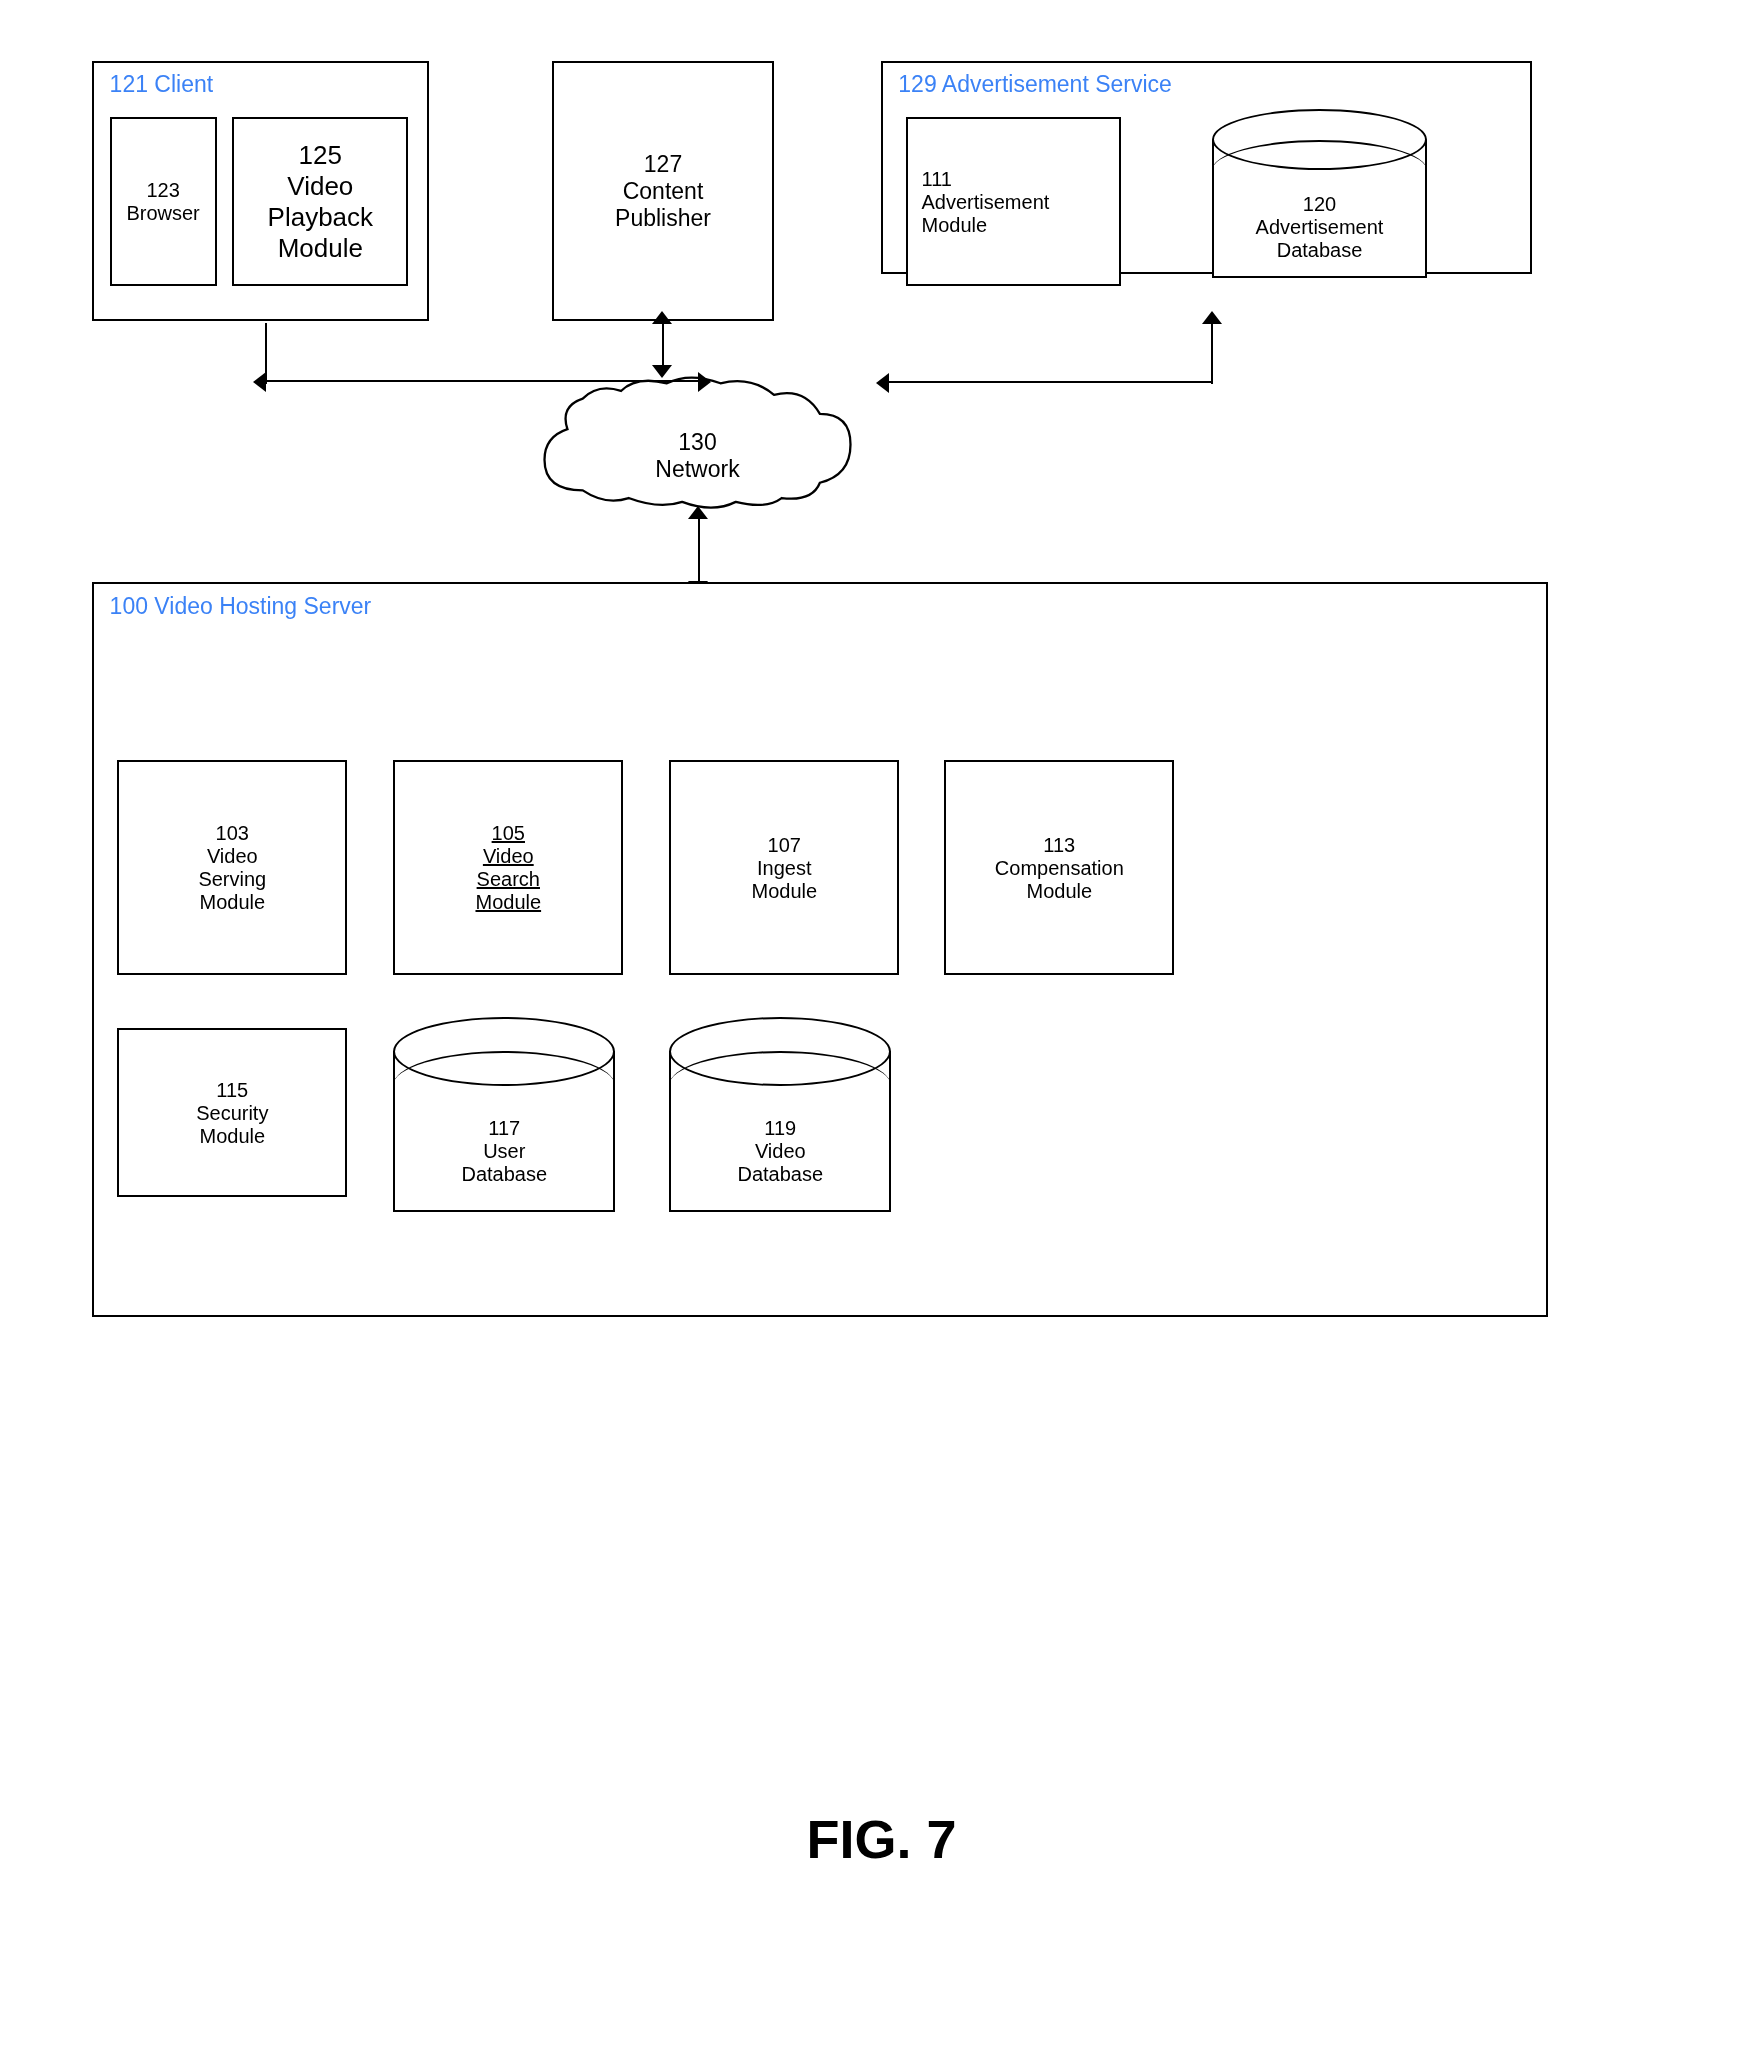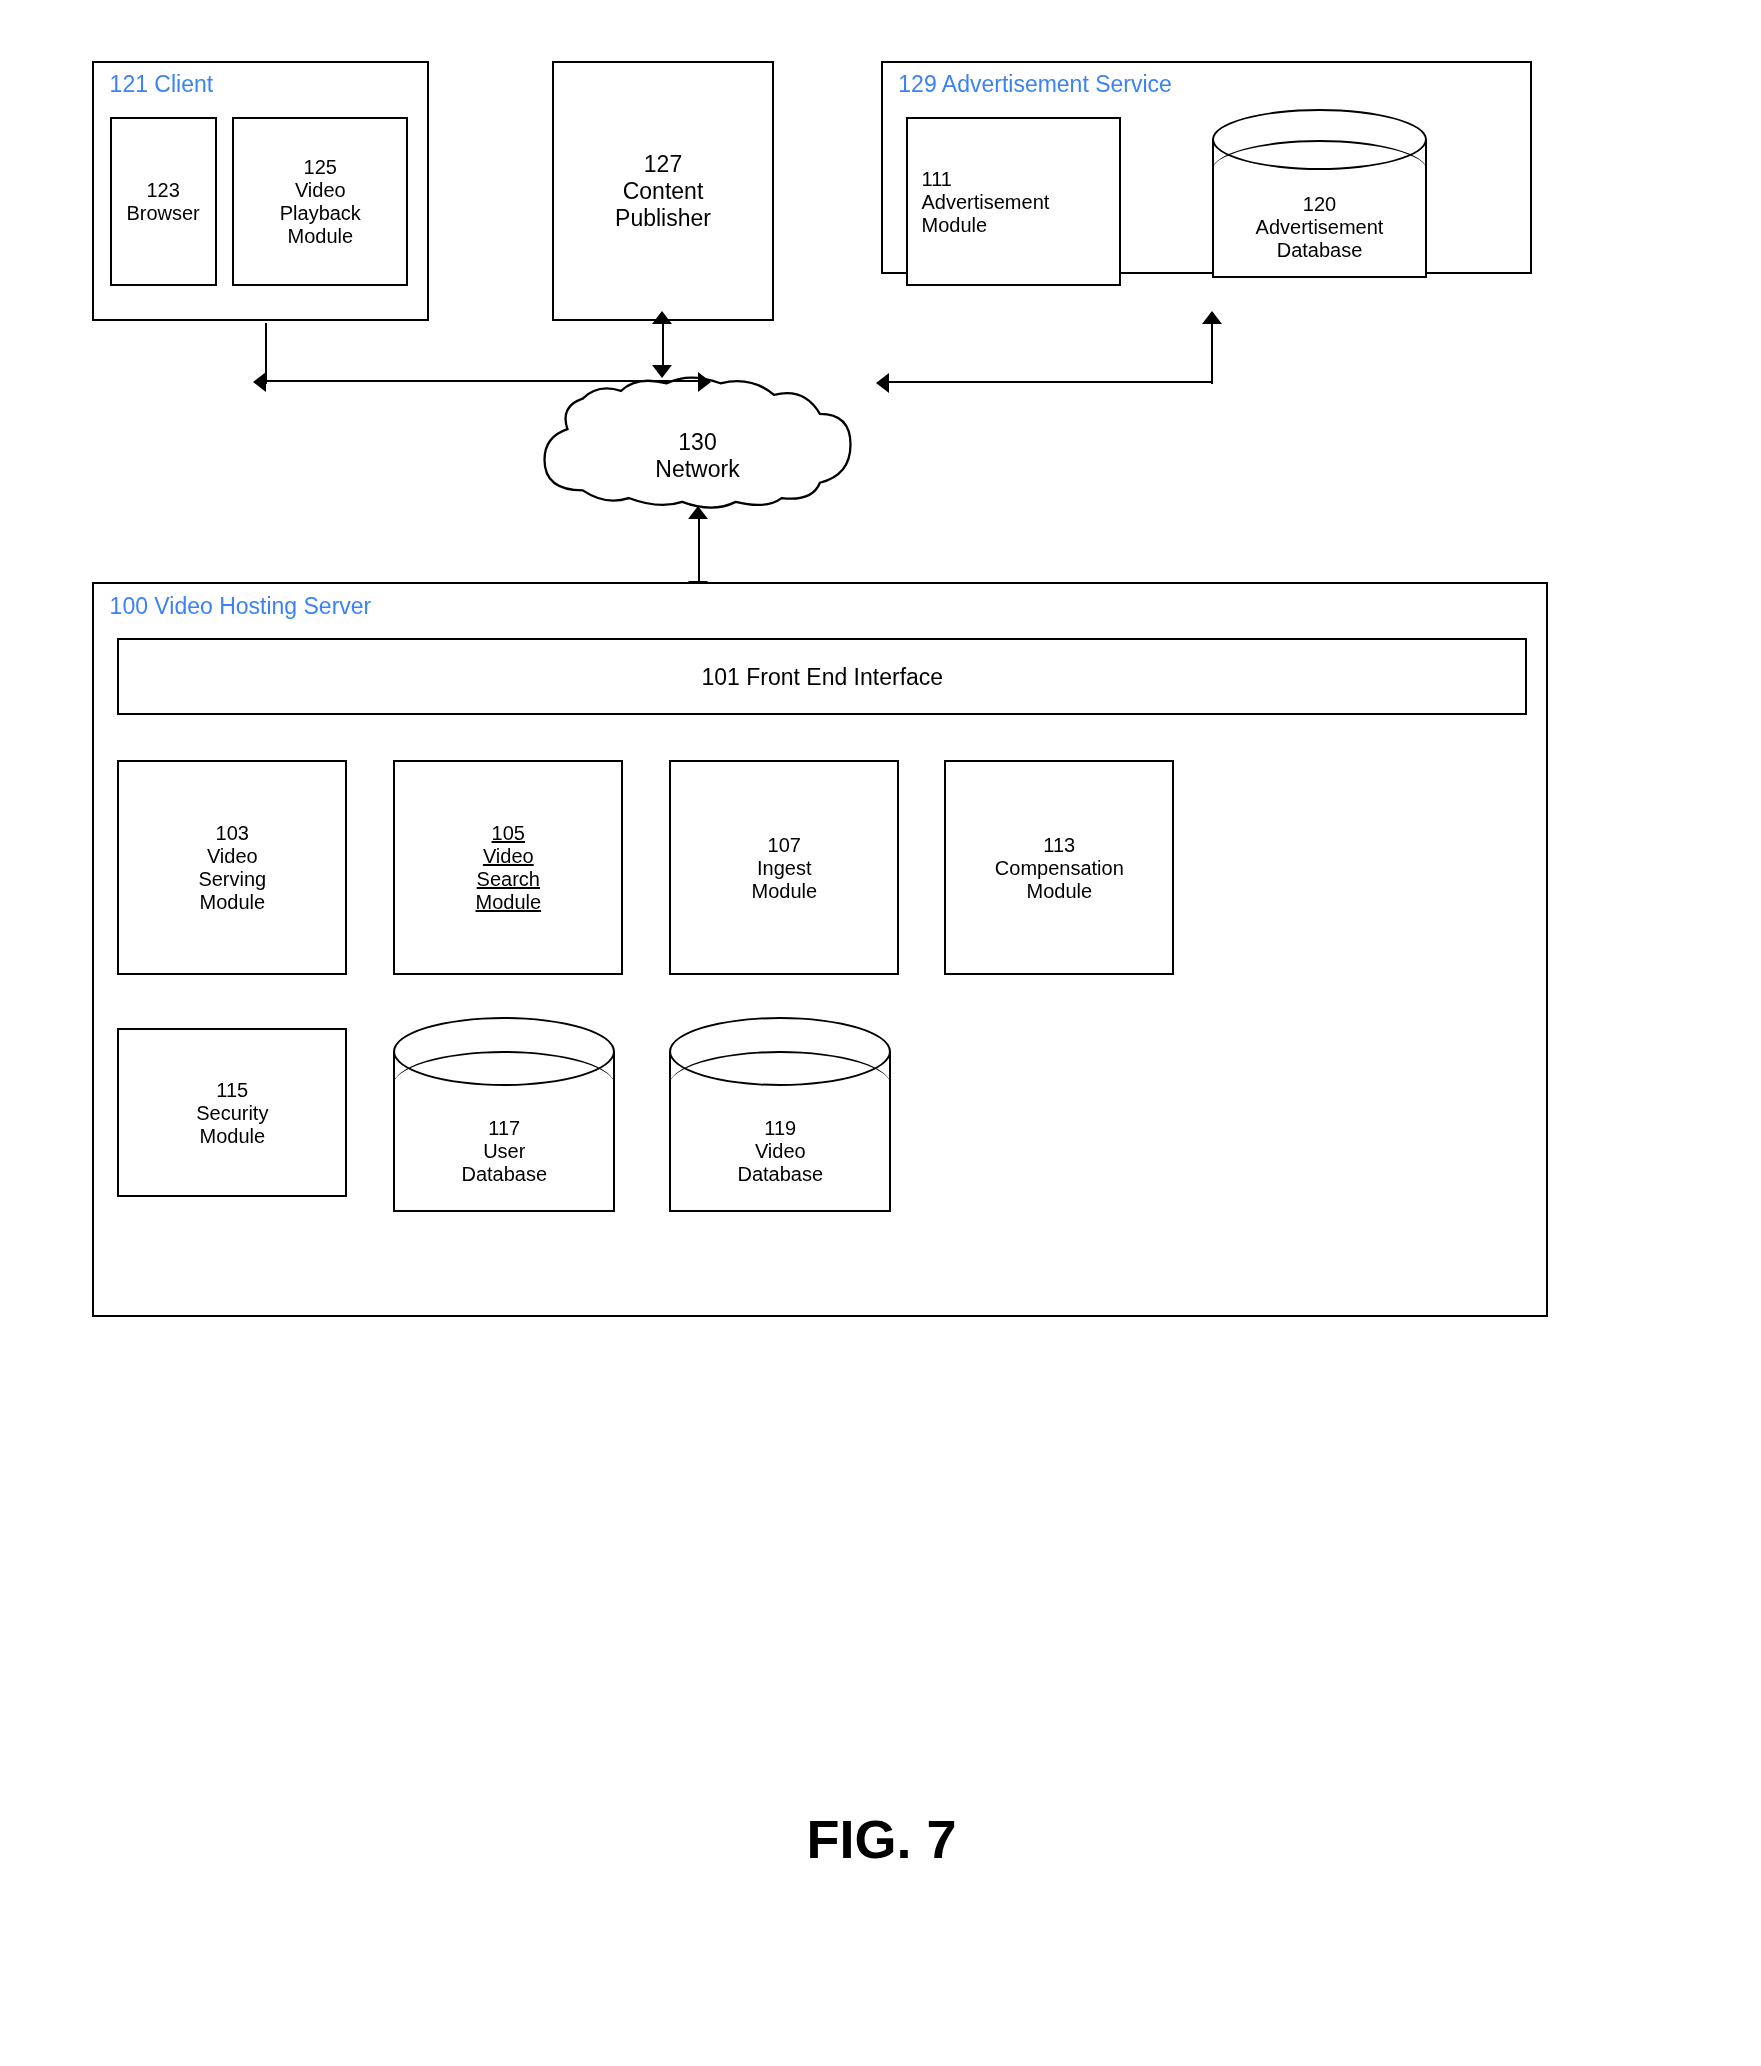--- a/index.html
+++ b/index.html
@@ -90,21 +90,21 @@
 <div class="diagram-container">
 
   <div class="box client-box">
     <span class="box-label" style="top:7.7px; left:15.3px;">121 Client</span>
 
     <div class="inner-box" style="top:54px; left:15.3px; width:107px; height:169px;">
       <span style="position:absolute; top:50%; left:50%; transform:translate(-50%,-50%); font-size:20px; text-align:center; width:92px;">123<br>Browser</span>
     </div>
 
     <div class="inner-box" style="top:54px; left:138px; width:176px; height:169px;">
-      <span style="position:absolute; top:50%; left:50%; transform:translate(-50%,-50%); font-size:20px; text-align:center; width:153px;">125<br>Video<br>Playback<br>Module</span>
+      <span style="position:absolute; top:50%; left:50%; transform:translate(-50%,-50%); font-size:26px; text-align:center; width:153px;">125<br>Video<br>Playback<br>Module</span>
     </div>
   </div>
 
   <div class="box publisher-box">
     <span style="position:absolute; top:50%; left:50%; transform:translate(-50%,-50%); font-size:23px; text-align:center; width:199px;">127<br>Content<br>Publisher</span>
   </div>
 
   <div class="box ad-service-box">
     <span class="box-label" style="top:7.7px; left:15.3px;">129 Advertisement Service</span>
 
@@ -153,23 +153,20 @@
 
   <div style="position:absolute; top:473px; left:621px; width:2.3px; height:67px; background:#000;"></div>
 
   <div style="position:absolute; top:535px; left:611px; width:0; height:0; border-left:10px solid transparent; border-right:10px solid transparent; border-top:13.8px solid #000;"></div>
 
   <div style="position:absolute; top:460px; left:611px; width:0; height:0; border-left:10px solid transparent; border-right:10px solid transparent; border-bottom:13.8px solid #000;"></div>
 
   <div class="box server-box">
     <span class="box-label" style="top:9.2px; left:15.3px;">100 Video Hosting Server</span>
 
-    <div class="inner-box" style="top:54px; left:23px; width:1410px; height:77px;">
-      <span style="position:absolute; top:50%; left:50%; transform:translate(-50%,-50%); font-size:23px;">101 Front End Interface</span>
-    </div>
 
     <div class="inner-box" style="top:176px; left:23px; width:230px; height:215px;">
       <span style="position:absolute; top:50%; left:50%; transform:translate(-50%,-50%); font-size:20px; text-align:center; width:199px;">103<br>Video<br>Serving<br>Module</span>
     </div>
 
     <div class="inner-box" style="top:176px; left:299px; width:230px; height:215px;">
       <span style="position:absolute; top:50%; left:50%; transform:translate(-50%,-50%); font-size:20px; text-align:center; width:199px;text-decoration:underline;">105<br>Video<br>Search<br>Module</span>
     </div>
 
     <div class="inner-box" style="top:176px; left:575px; width:230px; height:215px;">

